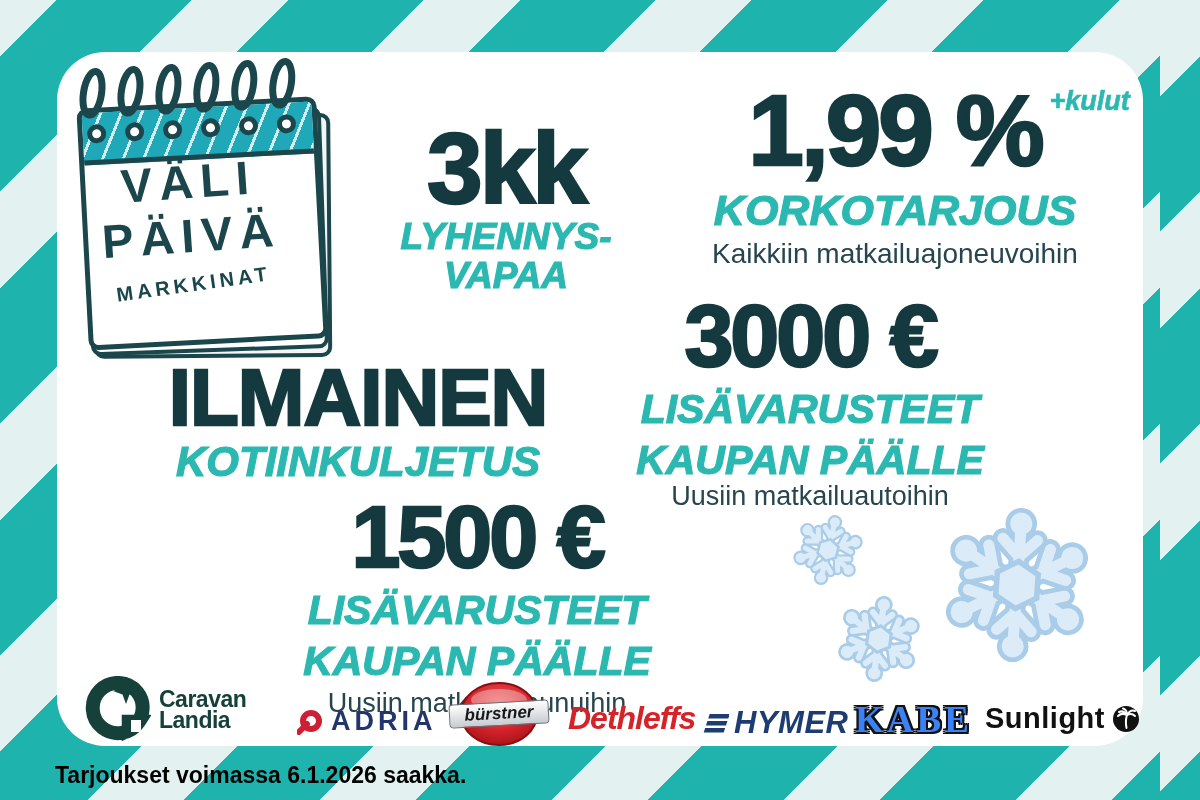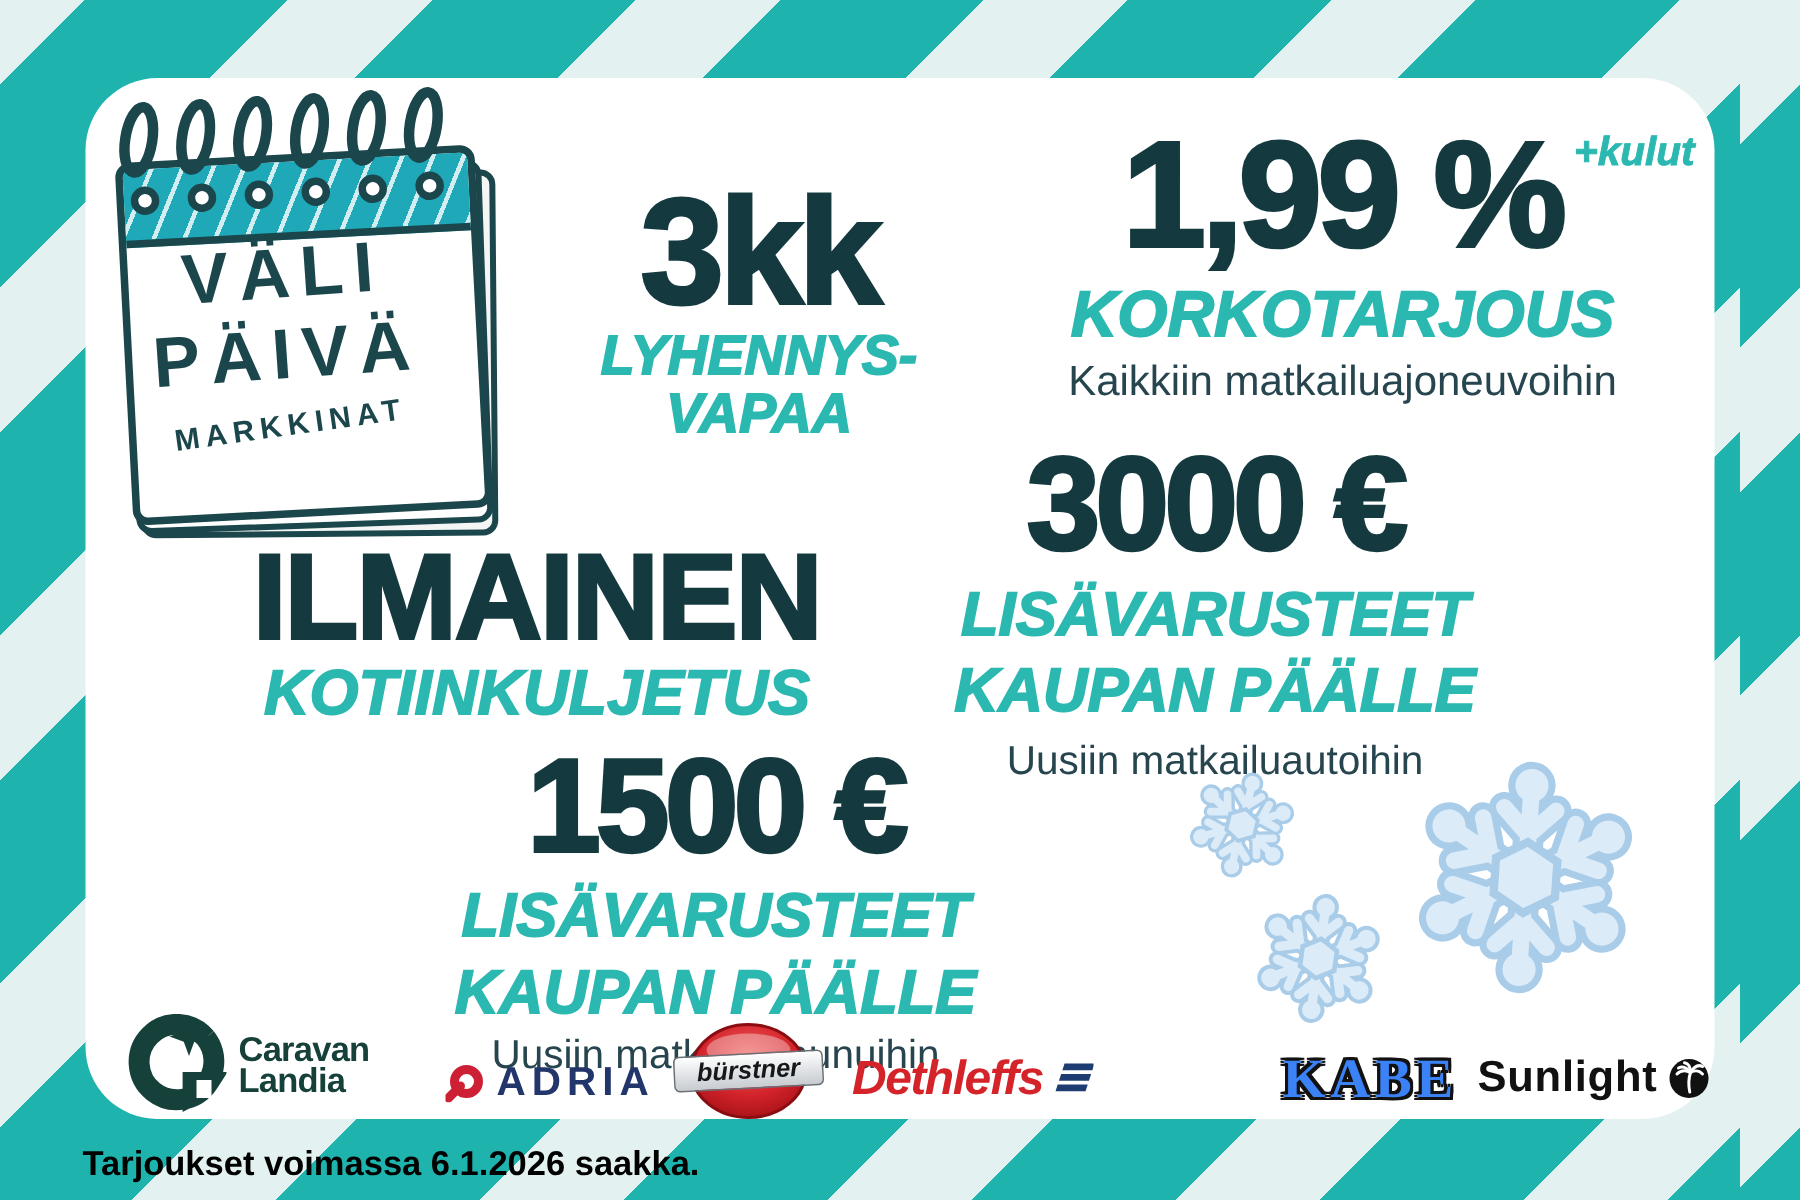--- a/index.html
+++ b/index.html
@@ -50,21 +50,21 @@
 
   .blk-interest { left:690px; top:80px; width:410px; }
   .blk-interest .big-num { font-size:100px; position:relative; display:inline-block; }
   .sup-kulut { position:absolute; right:-88px; top:8px; font-size:27px; font-weight:bold; font-style:italic; color:#2BB8B1; letter-spacing:0; -webkit-text-stroke:0.6px #2BB8B1; }
   .blk-interest .teal-head { font-size:43px; margin-top:8px; }
   .blk-interest .note-text { font-size:28px; margin-top:6px; }
 
   .blk-3000 { left:615px; top:292px; width:390px; }
   .blk-3000 .big-num { font-size:88px; }
   .blk-3000 .teal-head { font-size:41px; margin-top:8px; }
-  .blk-3000 .note-text { font-size:27px; margin-top:11px; }
+  .blk-3000 .note-text { font-size:27px; margin-top:0; }
 
   .blk-ilmainen { left:128px; top:358px; width:460px; }
   .blk-ilmainen .big-num { font-size:80px; letter-spacing:-1px; }
   .blk-ilmainen .teal-head { font-size:42px; margin-top:2px; }
 
   .blk-1500 { left:282px; top:493px; width:390px; }
   .blk-1500 .big-num { font-size:88px; }
   .blk-1500 .teal-head { font-size:41px; margin-top:8px; }
   .blk-1500 .note-text { font-size:27px; margin-top:6px; }
 
@@ -272,20 +272,21 @@
   </div>
 
   <div class="logo hymer-logo">
     <svg width="26" height="26" viewBox="0 0 26 26">
       <g fill="#1D3C72" transform="skewX(-18)">
         <rect x="8" y="4" width="20" height="4.5"></rect>
         <rect x="8" y="11" width="20" height="4.5"></rect>
         <rect x="8" y="18" width="20" height="4.5"></rect>
       </g>
     </svg>
+    <span class="hymer-word">HYMER</span>
   </div>
 
   <div class="logo kabe-logo">
     <span class="kabe-word">KABE</span>
   </div>
 
   <div class="logo sunlight-logo">
     <span class="sunlight-word">Sunlight</span>
     <svg width="28" height="28" viewBox="0 0 28 28">
       <circle cx="14" cy="14" r="13" fill="#111111"></circle>

